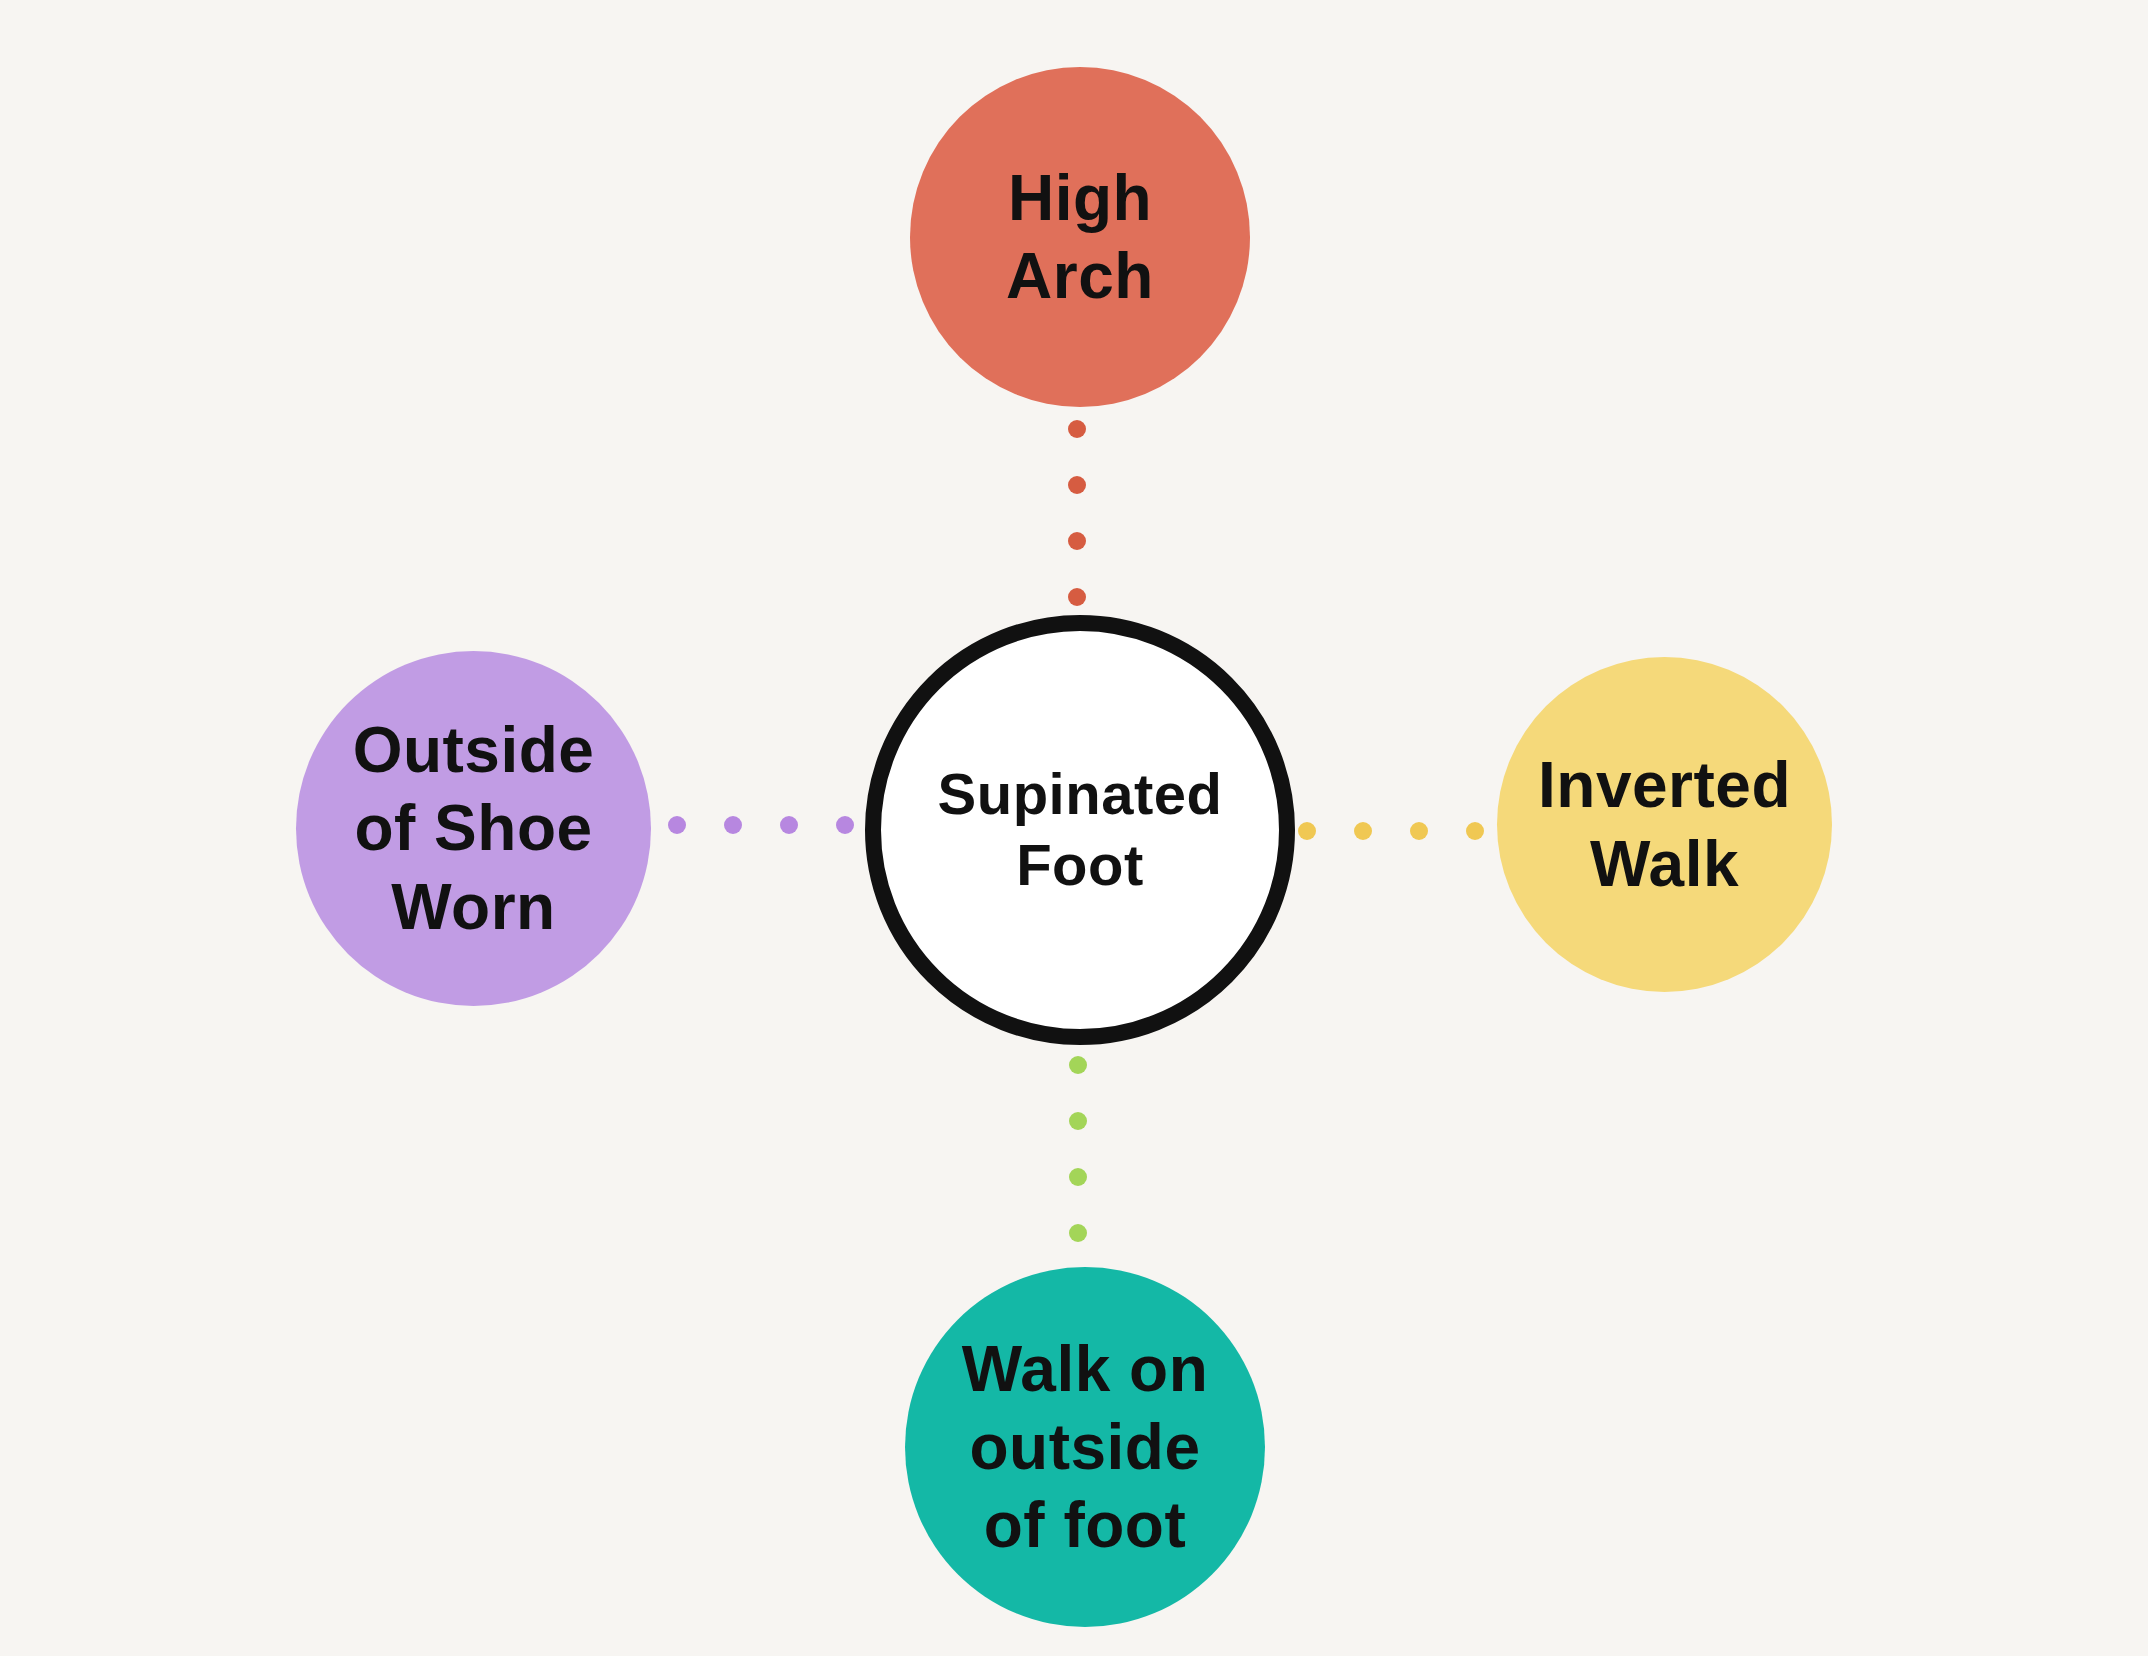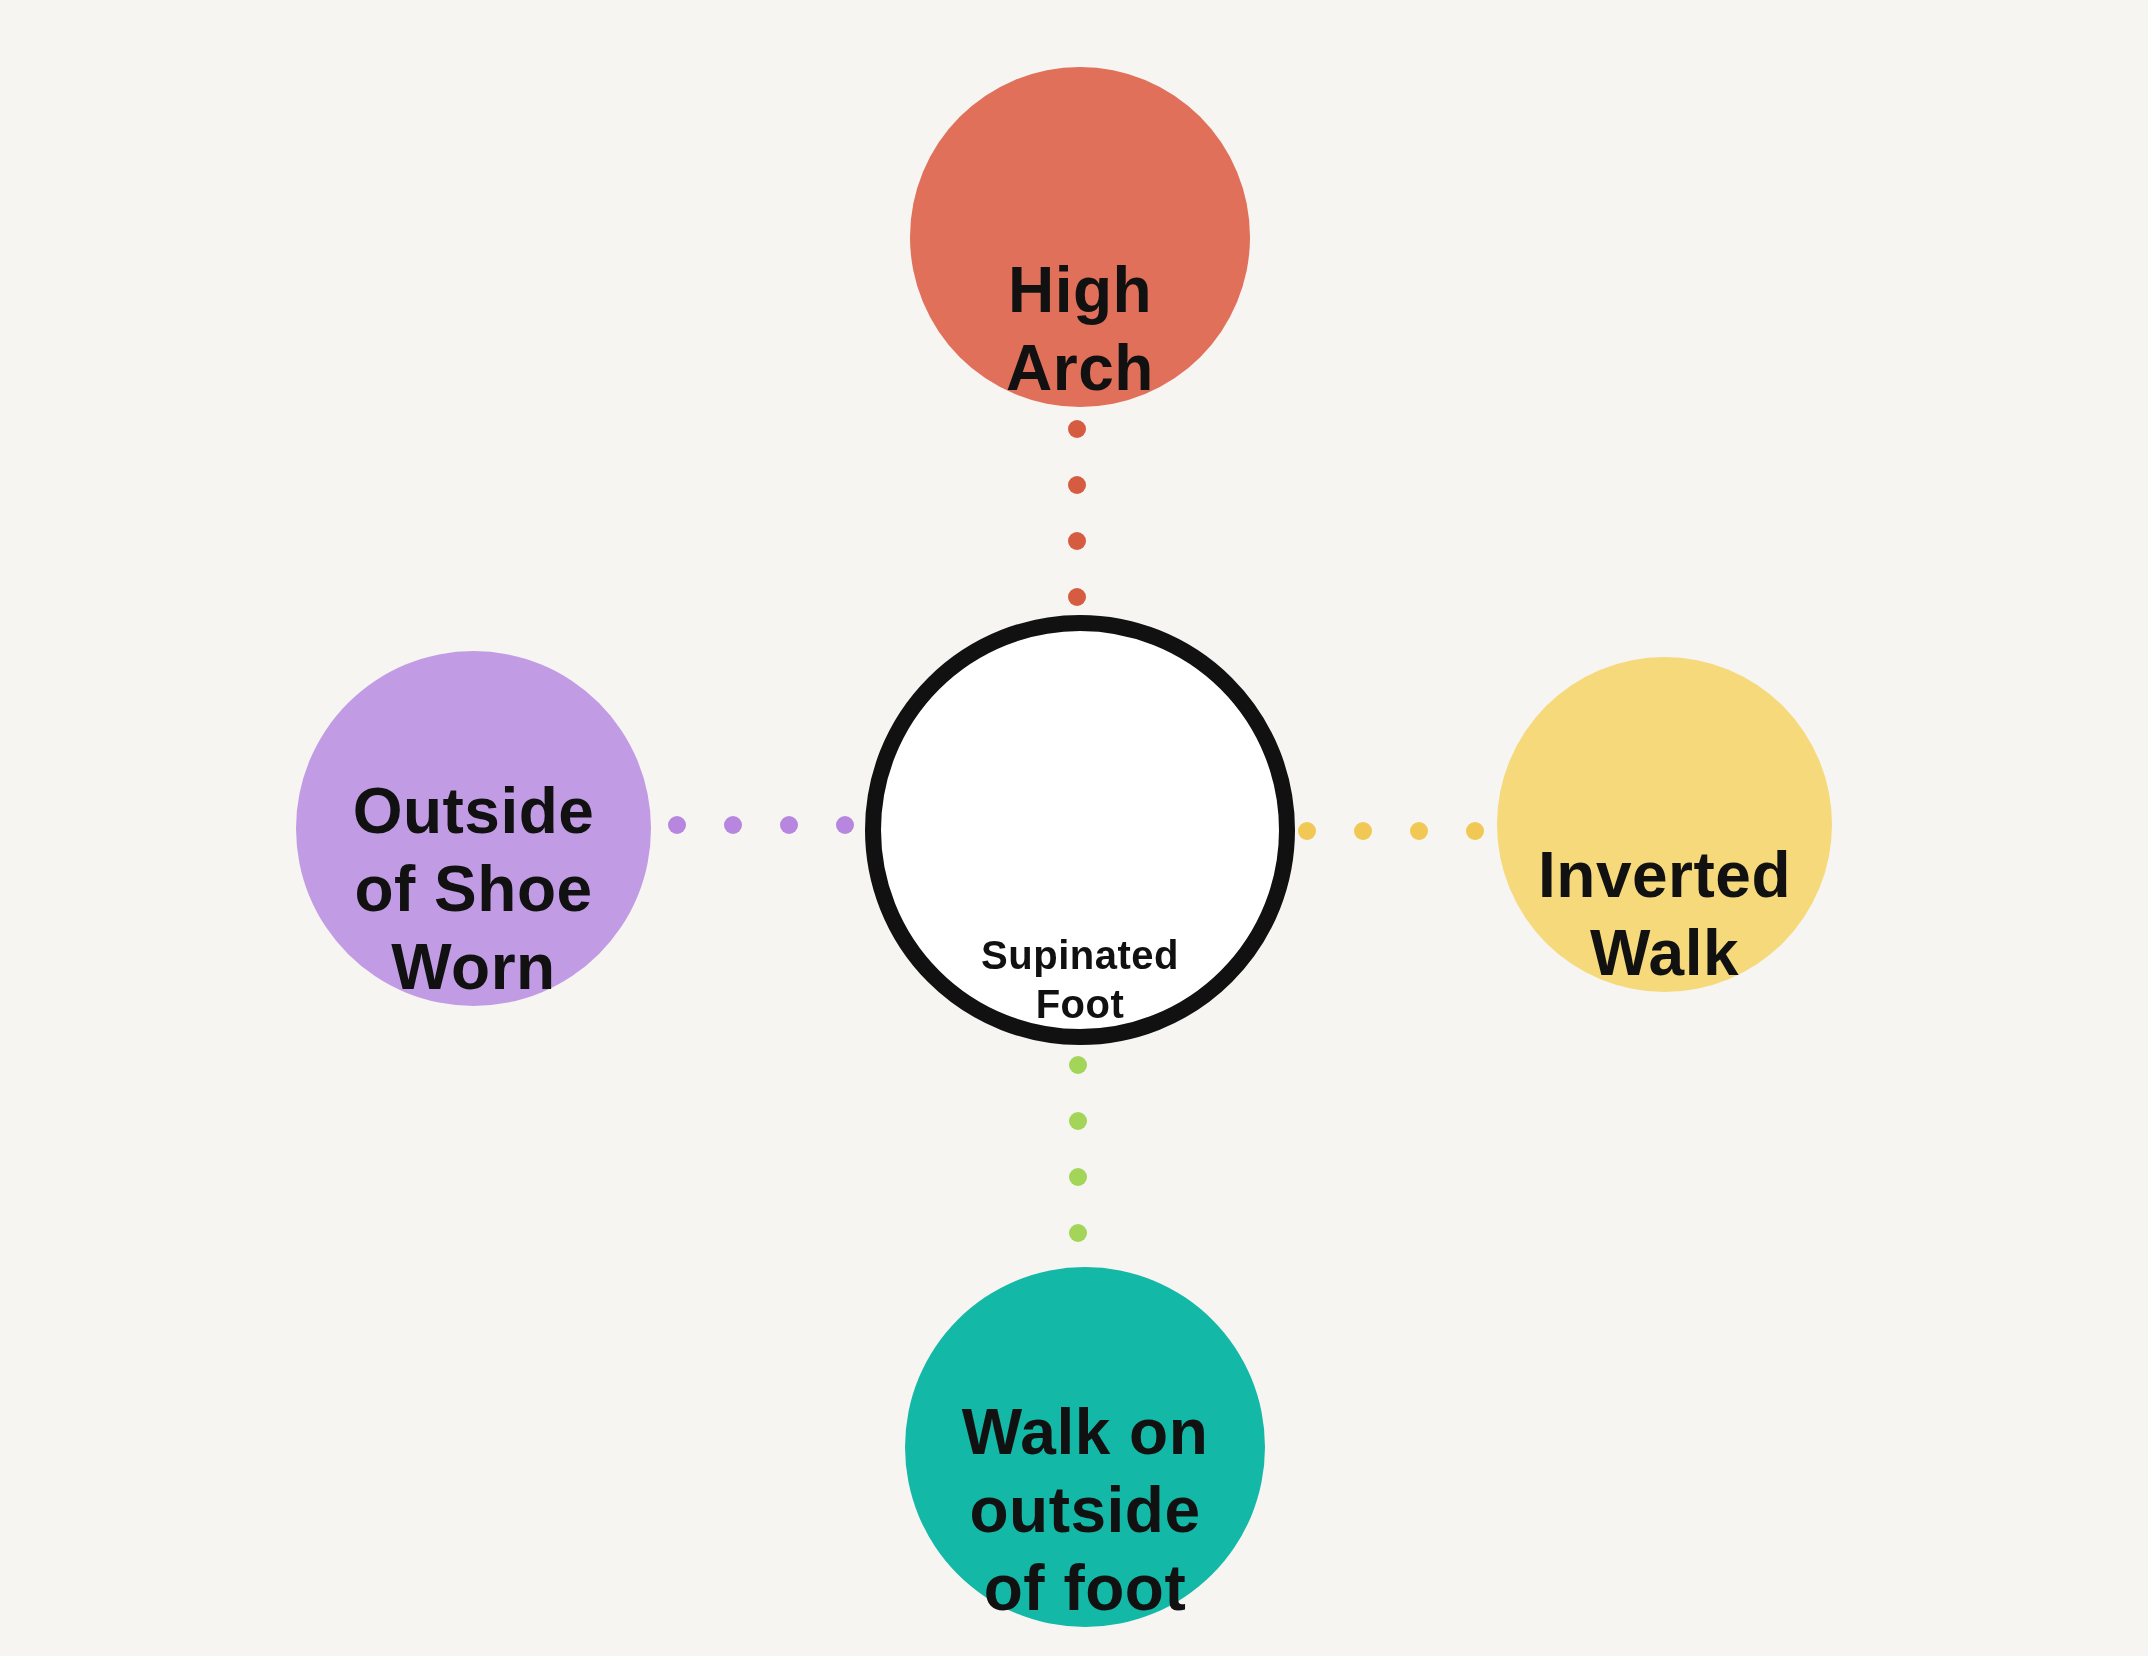--- a/index.html
+++ b/index.html
@@ -13,21 +13,21 @@
     position: relative;
     width: 2148px;
     height: 1656px;
     overflow: hidden;
     background: #f7f5f2;
   }
   .node {
     position: absolute;
     border-radius: 50%;
     display: flex;
-    align-items: flex-end;
+    align-items: center;
     justify-content: center;
     text-align: center;
     box-sizing: border-box;
   }
   .node .label {
     white-space: pre-line;
     font-weight: bold;
     color: #111111;
     font-size: 64px;
     line-height: 1.22;
@@ -35,21 +35,21 @@
   }
   .center-node {
     left: 865px;
     top: 615px;
     width: 430px;
     height: 430px;
     background: #ffffff;
     border: 16px solid #111111;
   }
   .center-node .label {
-    font-size: 40px;
+    font-size: 58px;
   }
   .node-top {
     left: 910px;
     top: 67px;
     width: 340px;
     height: 340px;
   }
   .node-right {
     left: 1497px;
     top: 657px;

